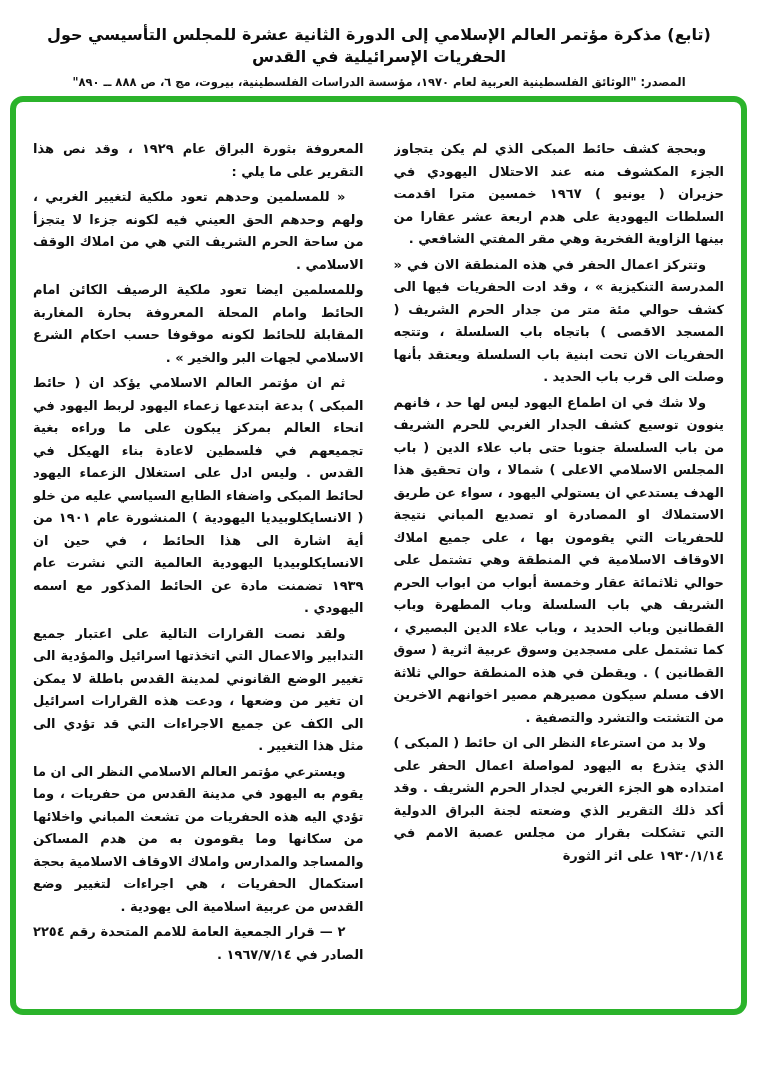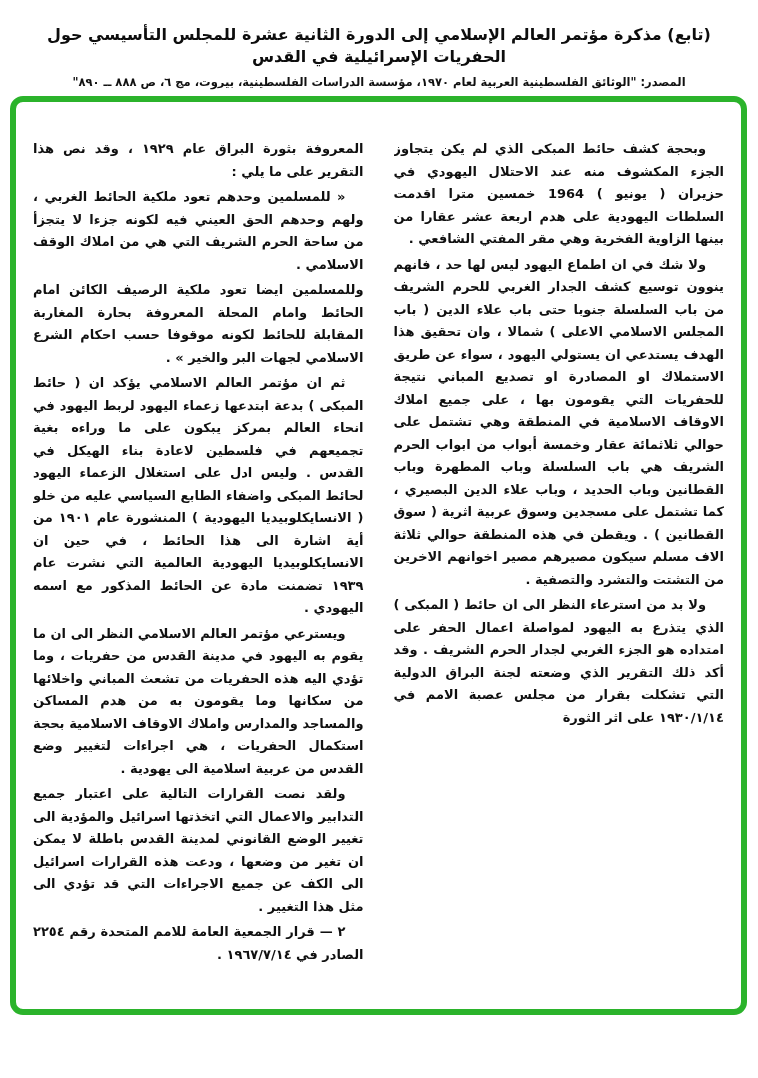--- a/index.html
+++ b/index.html
@@ -61,29 +61,30 @@
 
   <div class="header">
     <h1 class="doc-title">(تابع) مذكرة مؤتمر العالم الإسلامي إلى الدورة الثانية عشرة للمجلس التأسيسي حول الحفريات الإسرائيلية في القدس</h1>
     <div class="doc-source">المصدر: "الوثائق الفلسطينية العربية لعام ١٩٧٠، مؤسسة الدراسات الفلسطينية، بيروت، مج ٦، ص ٨٨٨ ــ ٨٩٠"</div>
   </div>
 
   <div class="doc-frame" style="border-color: rgb(43, 179, 43);">
     <div class="columns">
 
       <section class="col">
-          <p class="indent">وبحجة كشف حائط المبكى الذي لم يكن يتجاوز الجزء المكشوف منه عند الاحتلال اليهودي في حزيران ( يونيو ) 1964 خمسين مترا اقدمت السلطات اليهودية على هدم اربعة عشر عقارا من بينها الزاوية الفخرية وهي مقر المفتي الشافعي .</p>
+          <p class="indent">وبحجة كشف حائط المبكى الذي لم يكن يتجاوز الجزء المكشوف منه عند الاحتلال اليهودي في حزيران ( يونيو ) ١٩٦٧ خمسين مترا اقدمت السلطات اليهودية على هدم اربعة عشر عقارا من بينها الزاوية الفخرية وهي مقر المفتي الشافعي .</p>
+          <p class="indent">وتتركز اعمال الحفر في هذه المنطقة الان في « المدرسة التنكيزية » ، وقد ادت الحفريات فيها الى كشف حوالي مئة متر من جدار الحرم الشريف ( المسجد الاقصى ) باتجاه باب السلسلة ، وتتجه الحفريات الان تحت ابنية باب السلسلة ويعتقد بأنها وصلت الى قرب باب الحديد .</p>
           <p class="indent">ولا شك في ان اطماع اليهود ليس لها حد ، فانهم ينوون توسيع كشف الجدار الغربي للحرم الشريف من باب السلسلة جنوبا حتى باب علاء الدين ( باب المجلس الاسلامي الاعلى ) شمالا ، وان تحقيق هذا الهدف يستدعي ان يستولي اليهود ، سواء عن طريق الاستملاك او المصادرة او تصديع المباني نتيجة للحفريات التي يقومون بها ، على جميع املاك الاوقاف الاسلامية في المنطقة وهي تشتمل على حوالي ثلاثمائة عقار وخمسة أبواب من ابواب الحرم الشريف هي باب السلسلة وباب المطهرة وباب القطانين وباب الحديد ، وباب علاء الدين البصيري ، كما تشتمل على مسجدين وسوق عربية اثرية ( سوق القطانين ) . ويقطن في هذه المنطقة حوالي ثلاثة الاف مسلم سيكون مصيرهم مصير اخوانهم الاخرين من التشتت والتشرد والتصفية .</p>
           <p class="indent">ولا بد من استرعاء النظر الى ان حائط ( المبكى ) الذي يتذرع به اليهود لمواصلة اعمال الحفر على امتداده هو الجزء الغربي لجدار الحرم الشريف . وقد أكد ذلك التقرير الذي وضعته لجنة البراق الدولية التي تشكلت بقرار من مجلس عصبة الامم في ١٩٣٠/١/١٤ على اثر الثورة</p>
         </section>
       <section class="col">
           <p class="">المعروفة بثورة البراق عام ١٩٢٩ ، وقد نص هذا التقرير على ما يلي :</p>
-          <p class="indent">« للمسلمين وحدهم تعود ملكية الحائط الغربي ، ولهم وحدهم الحق العيني فيه لكونه جزءا لا يتجزأ من ساحة الحرم الشريف التي هي من املاك الوقف الاسلامي .</p>
+          <p class="indent">« للمسلمين وحدهم تعود ملكية لتغيير الغربي ، ولهم وحدهم الحق العيني فيه لكونه جزءا لا يتجزأ من ساحة الحرم الشريف التي هي من املاك الوقف الاسلامي .</p>
           <p class="">وللمسلمين ايضا تعود ملكية الرصيف الكائن امام الحائط وامام المحلة المعروفة بحارة المغاربة المقابلة للحائط لكونه موقوفا حسب احكام الشرع الاسلامي لجهات البر والخير » .</p>
           <p class="indent">ثم ان مؤتمر العالم الاسلامي يؤكد ان ( حائط المبكى ) بدعة ابتدعها زعماء اليهود لربط اليهود في انحاء العالم بمركز يبكون على ما وراءه بغية تجميعهم في فلسطين لاعادة بناء الهيكل في القدس . وليس ادل على استغلال الزعماء اليهود لحائط المبكى واضفاء الطابع السياسي عليه من خلو ( الانسايكلوبيديا اليهودية ) المنشورة عام ١٩٠١ من أية اشارة الى هذا الحائط ، في حين ان الانسايكلوبيديا اليهودية العالمية التي نشرت عام ١٩٣٩ تضمنت مادة عن الحائط المذكور مع اسمه اليهودي .</p>
+          <p class="indent">ولقد نصت القرارات التالية على اعتبار جميع التدابير والاعمال التي اتخذتها اسرائيل والمؤدية الى تغيير الوضع القانوني لمدينة القدس باطلة لا يمكن ان تغير من وضعها ، ودعت هذه القرارات اسرائيل الى الكف عن جميع الاجراءات التي قد تؤدي الى مثل هذا التغيير .</p>
           <p class="indent">ويسترعي مؤتمر العالم الاسلامي النظر الى ان ما يقوم به اليهود في مدينة القدس من حفريات ، وما تؤدي اليه هذه الحفريات من تشعث المباني واخلائها من سكانها وما يقومون به من هدم المساكن والمساجد والمدارس واملاك الاوقاف الاسلامية بحجة استكمال الحفريات ، هي اجراءات لتغيير وضع القدس من عربية اسلامية الى يهودية .</p>
-          <p class="indent">ولقد نصت القرارات التالية على اعتبار جميع التدابير والاعمال التي اتخذتها اسرائيل والمؤدية الى تغيير الوضع القانوني لمدينة القدس باطلة لا يمكن ان تغير من وضعها ، ودعت هذه القرارات اسرائيل الى الكف عن جميع الاجراءات التي قد تؤدي الى مثل هذا التغيير .</p>
           <p class="indent">٢ — قرار الجمعية العامة للامم المتحدة رقم ٢٢٥٤ الصادر في ١٩٦٧/٧/١٤ .</p>
         </section>
     </div>
   </div>
 
 </div>
 
 </body></html>

